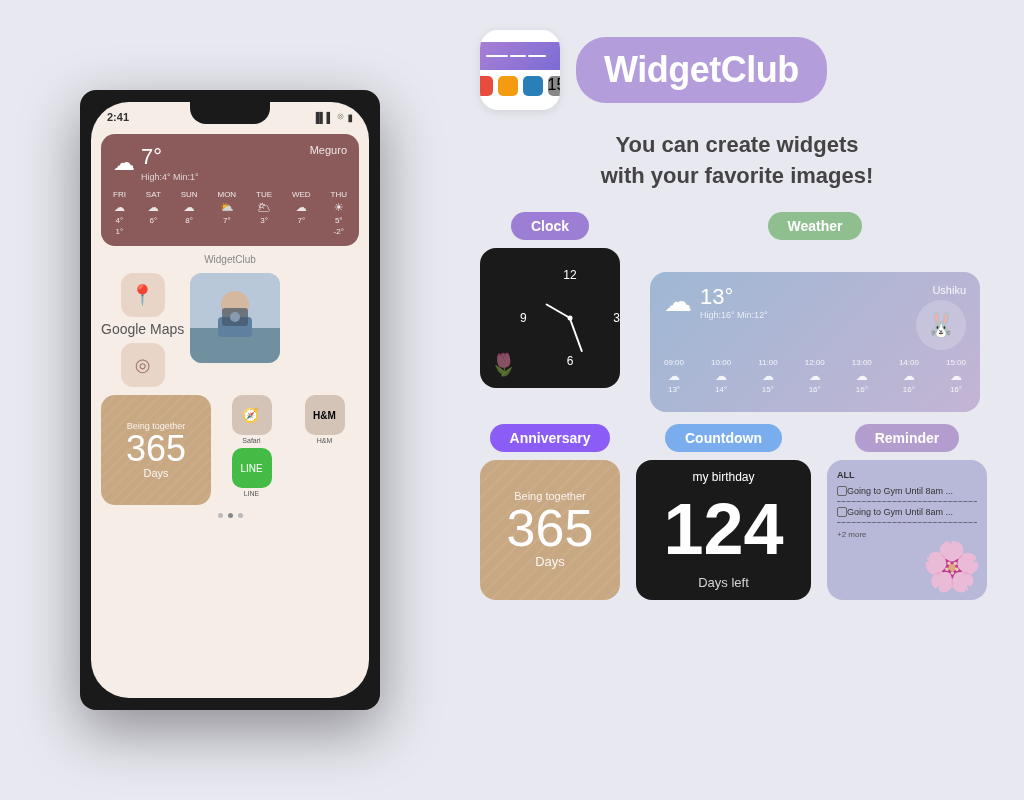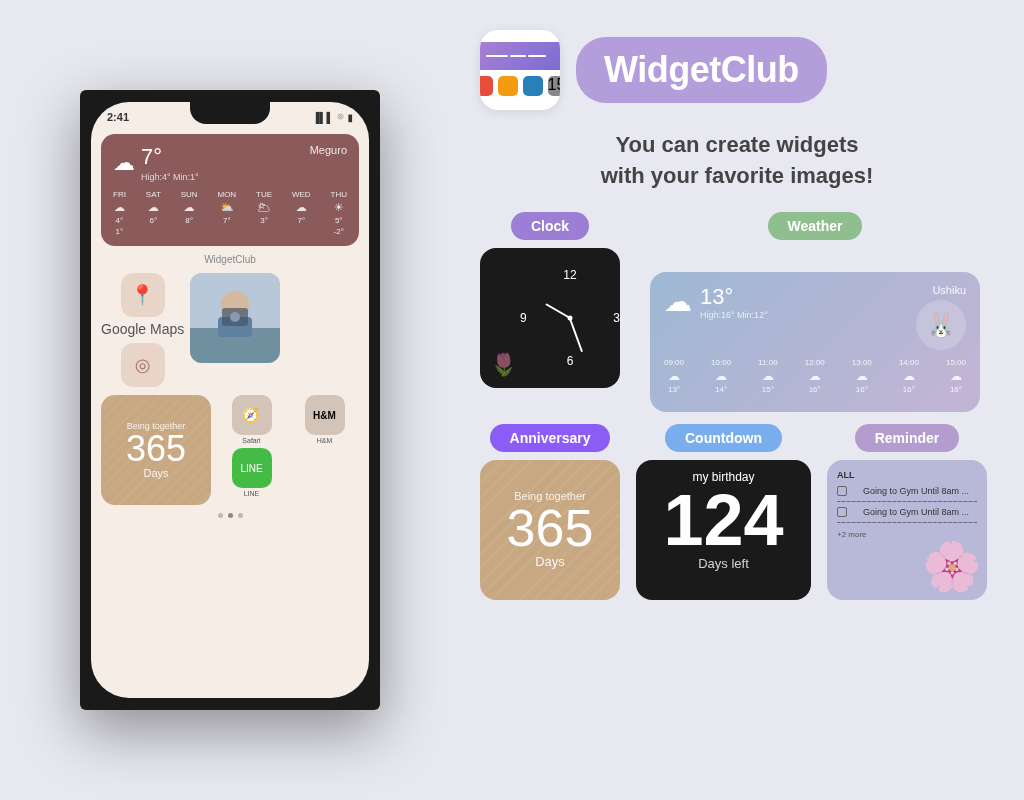--- a/index.html
+++ b/index.html
@@ -19,21 +19,21 @@
       display: flex;
       align-items: center;
       justify-content: center;
       position: relative;
     }
 
     .phone-outer {
       width: 300px;
       height: 620px;
       background: #1a1a1a;
-      border-radius: 6px;
+      border-radius: 16px;
       position: relative;
       box-shadow: 0 20px 60px rgba(0,0,0,0.4);
       display: flex;
       align-items: center;
       justify-content: center;
     }
 
     .phone-screen {
       width: 278px;
       height: 596px;
@@ -571,21 +571,21 @@
 
     
     .countdown-preview {
       width: 175px;
       height: 140px;
       border-radius: 16px;
       background: #1a1a1a;
       display: flex;
       flex-direction: column;
       align-items: center;
-      justify-content: flex-start;
+      justify-content: space-between;
       padding: 10px;
     }
 
     .cd-label { font-size: 12px; color: white; text-align: center; }
     .cd-number { font-size: 72px; font-weight: 700; color: white; line-height: 1; }
     .cd-sub { font-size: 13px; color: rgba(255,255,255,0.8); }
 
     
     .reminder-preview {
       width: 160px;
@@ -611,21 +611,21 @@
       gap: 4px;
       position: relative;
       z-index: 1;
     }
 
     .rp-item {
       font-size: 9px;
       color: #333;
       display: flex;
       align-items: center;
-      gap: 16px;
+      gap: 0;
     }
 
     .rp-check {
       width: 10px;
       height: 10px;
       border: 1.5px solid #666;
       border-radius: 2px;
       flex-shrink: 0;
     }
 

